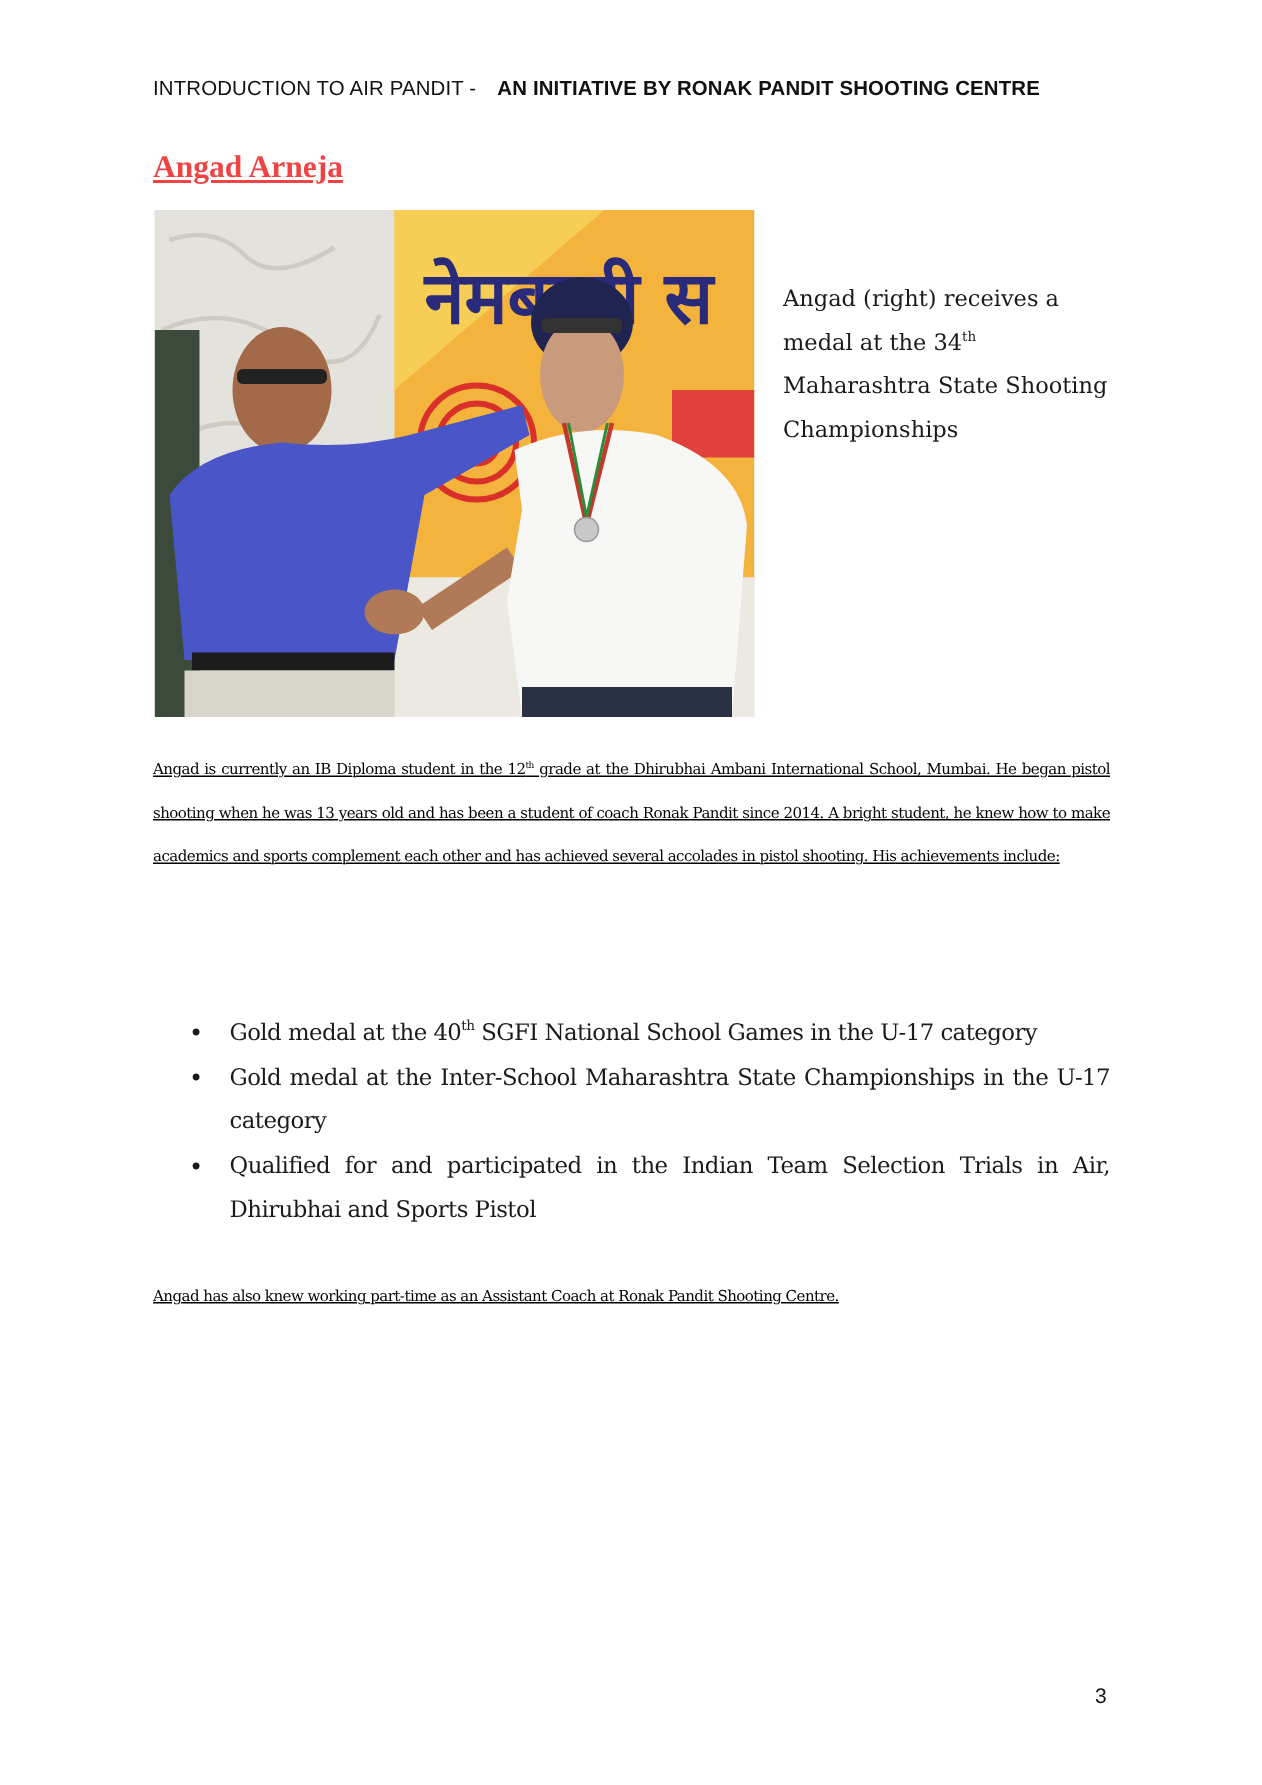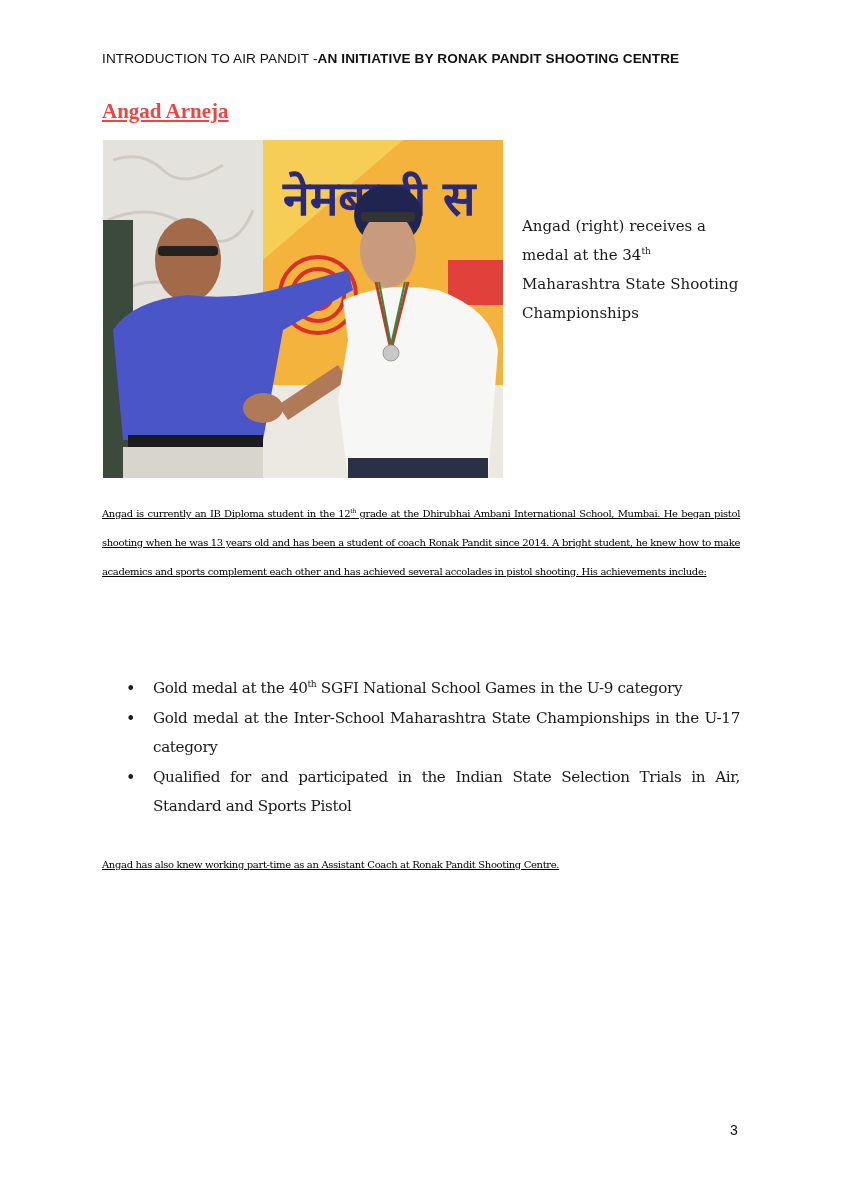--- a/index.html
+++ b/index.html
@@ -2,32 +2,32 @@
 <html><head>
   <meta charset="utf-8">
   <style>
     html, body { margin: 0; padding: 0; background: #ffffff; }
     body { width: 841px; height: 1190px; position: relative; overflow: hidden; color: #1a1a1a; }
     .header {
       position: absolute; left: 102px; top: 51px;
       font-family: "Liberation Sans", sans-serif; font-size: 13.6px; letter-spacing: 0.1px; color: #111;
       white-space: nowrap;
     }
-    .header .h-bold { font-weight: bold; margin-left: 0; }
+    .header .h-bold { font-weight: bold; margin-left: 14px; }
     .title {
       position: absolute; left: 102px; top: 99px;
       font-family: "Liberation Serif", serif; font-weight: bold; font-size: 21px;
       text-decoration: underline; color: #ef4444;
     }
     .photo {
       position: absolute; left: 103px; top: 140px; width: 400px; height: 338px;
       overflow: hidden; background: #e9e6df;
     }
     .caption {
-      position: absolute; left: 522px; top: 212px; width: 230px;
+      position: absolute; left: 522px; top: 185px; width: 230px;
       font-family: "DejaVu Serif", serif; font-size: 15px; line-height: 29px; color: #1a1a1a;
     }
     sup { font-size: 0.6em; vertical-align: super; line-height: 0; }
     .para {
       position: absolute; left: 102px; width: 638px;
       font-family: "DejaVu Serif", serif; font-size: 10px; line-height: 29px;
       text-align: justify; color: #000000; letter-spacing: -0.35px; text-decoration: underline;
     }
     .p1 { top: 499px; }
     .p2 { top: 850px; }
@@ -87,20 +87,20 @@
     <circle cx="288" cy="213" r="8" fill="#c8c8c8" stroke="#999"></circle>
     <rect x="245" y="318" width="140" height="20" fill="#2a3145"></rect>
   </svg>
 </div>
 
 <div class="caption"><span>Angad (right) receives a medal at the 34</span><sup>th</sup><span> Maharashtra State Shooting Championships</span></div>
 
 <div class="para p1"><span>Angad is currently an IB Diploma student in the 12</span><sup>th</sup><span> grade at the Dhirubhai Ambani International School, Mumbai. He began pistol shooting when he was 13 years old and has been a student of coach Ronak Pandit since 2014. A bright student, he knew how to make academics and sports complement each other and has achieved several accolades in pistol shooting. His achievements include:</span></div>
 
 <ul class="list">
-  <li><span class="bullet">•</span><span>Gold medal at the 40</span><sup>th</sup><span> SGFI National School Games in the U-9 category</span></li>
+  <li><span class="bullet">•</span><span>Gold medal at the 40</span><sup>th</sup><span> SGFI National School Games in the U-17 category</span></li>
   <li><span class="bullet">•</span><span>Gold medal at the Inter-School Maharashtra State Championships in the U-17 category</span></li>
-  <li><span class="bullet">•</span><span>Qualified for and participated in the Indian State Selection Trials in Air, Standard and Sports Pistol</span></li>
+  <li><span class="bullet">•</span><span>Qualified for and participated in the Indian Team Selection Trials in Air, Dhirubhai and Sports Pistol</span></li>
 </ul>
 
 <div class="para p2">Angad has also knew working part-time as an Assistant Coach at Ronak Pandit Shooting Centre.</div>
 
 <div class="page-num">3</div>
 
 </body></html>

